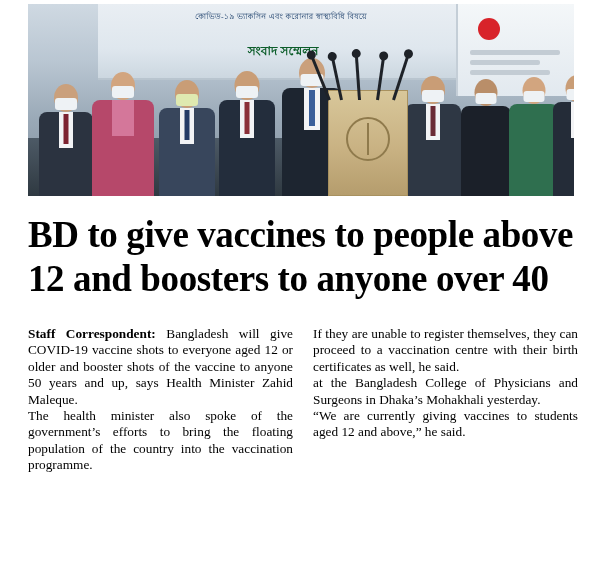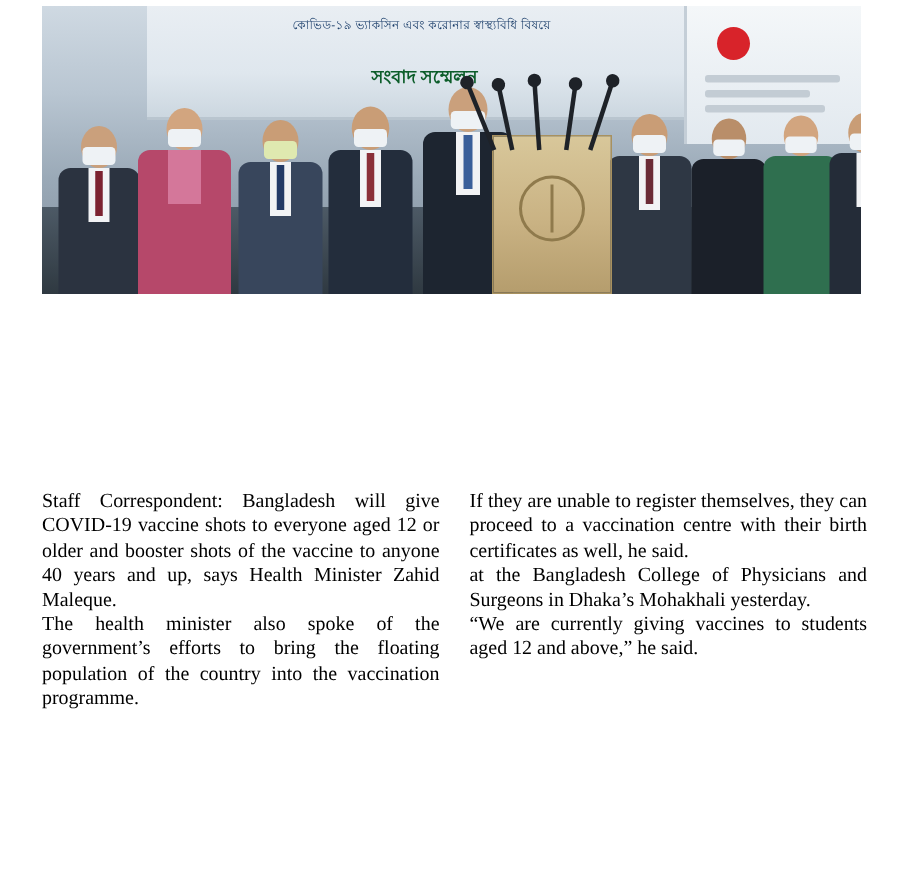--- a/index.html
+++ b/index.html
@@ -155,21 +155,21 @@
   }
   .col {
     width: 265px;
     font-family: "Liberation Serif", serif;
     font-size: 13.3px;
     line-height: 16.4px;
     text-align: justify;
     color: #000000;
   }
   .col p { margin: 0; }
-  .col .lead { font-weight: normal; }
+  .col .lead { font-weight: bold; }
   .see-page { font-weight: bold; }
   .rule {
     position: absolute;
     left: 28px;
     top: 318px;
     width: 550px;
     height: 1px;
     background: #ffffff;
   }
 </style>
@@ -267,27 +267,31 @@
     <div class="podium">
       <div class="emblem"></div>
     </div>
     <div class="mic" style="left:300px;bottom:96px;height:48px;transform:rotate(-22deg);"></div>
     <div class="mic" style="left:312px;bottom:96px;height:44px;transform:rotate(-12deg);"></div>
     <div class="mic" style="left:330px;bottom:96px;height:46px;transform:rotate(-4deg);"></div>
     <div class="mic" style="left:348px;bottom:96px;height:44px;transform:rotate(8deg);"></div>
     <div class="mic" style="left:364px;bottom:96px;height:48px;transform:rotate(18deg);"></div>
   </div>
 
+  <h1 class="headline">
+    <span>BD to give vaccines to people above</span><br>
+    <span>12 and boosters to anyone over 40</span>
+  </h1>
 
   <div class="rule"></div>
 
   <div class="columns">
 
     <div class="col">
-      <p><span class="lead">Staff Correspondent:</span><span> Bangladesh will give COVID-19 vaccine shots to everyone aged 12 or older and booster shots of the vaccine to anyone 40 years and up, says Health Minister Zahid Maleque.</span></p>
+      <p><span class="lead">Staff Correspondent:</span><span> Bangladesh will give COVID-19 vaccine shots to everyone aged 12 or older and booster shots of the vaccine to anyone 50 years and up, says Health Minister Zahid Maleque.</span></p>
       <p>The health minister also spoke of the government’s efforts to bring the floating population of the country into the vaccination programme.</p>
     </div>
 
     <div class="col">
       <p>If they are unable to register themselves, they can proceed to a vaccination centre with their birth certificates as well, he said.</p>
       <p>at the Bangladesh College of Physicians and Surgeons in Dhaka’s Mohakhali yesterday.</p>
       <p>“We are currently giving vaccines to students aged 12 and above,” he said.</p>
     </div>
 
   </div>

